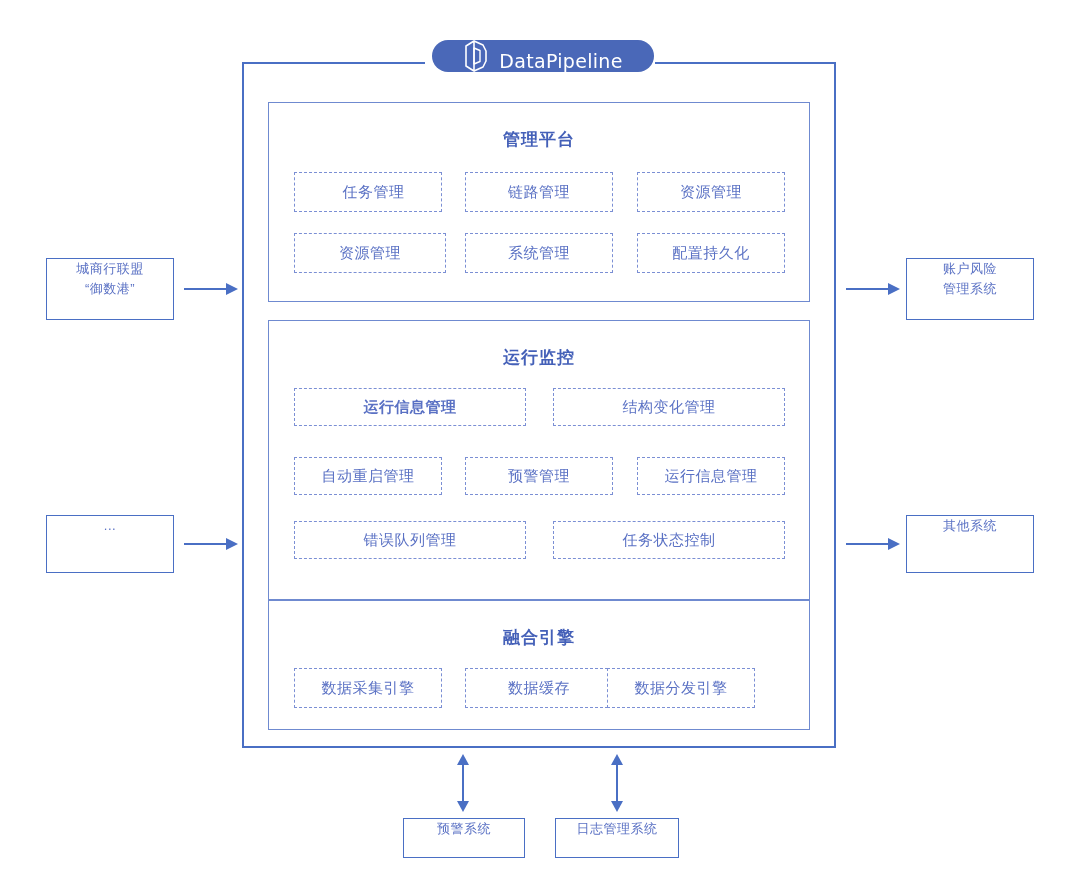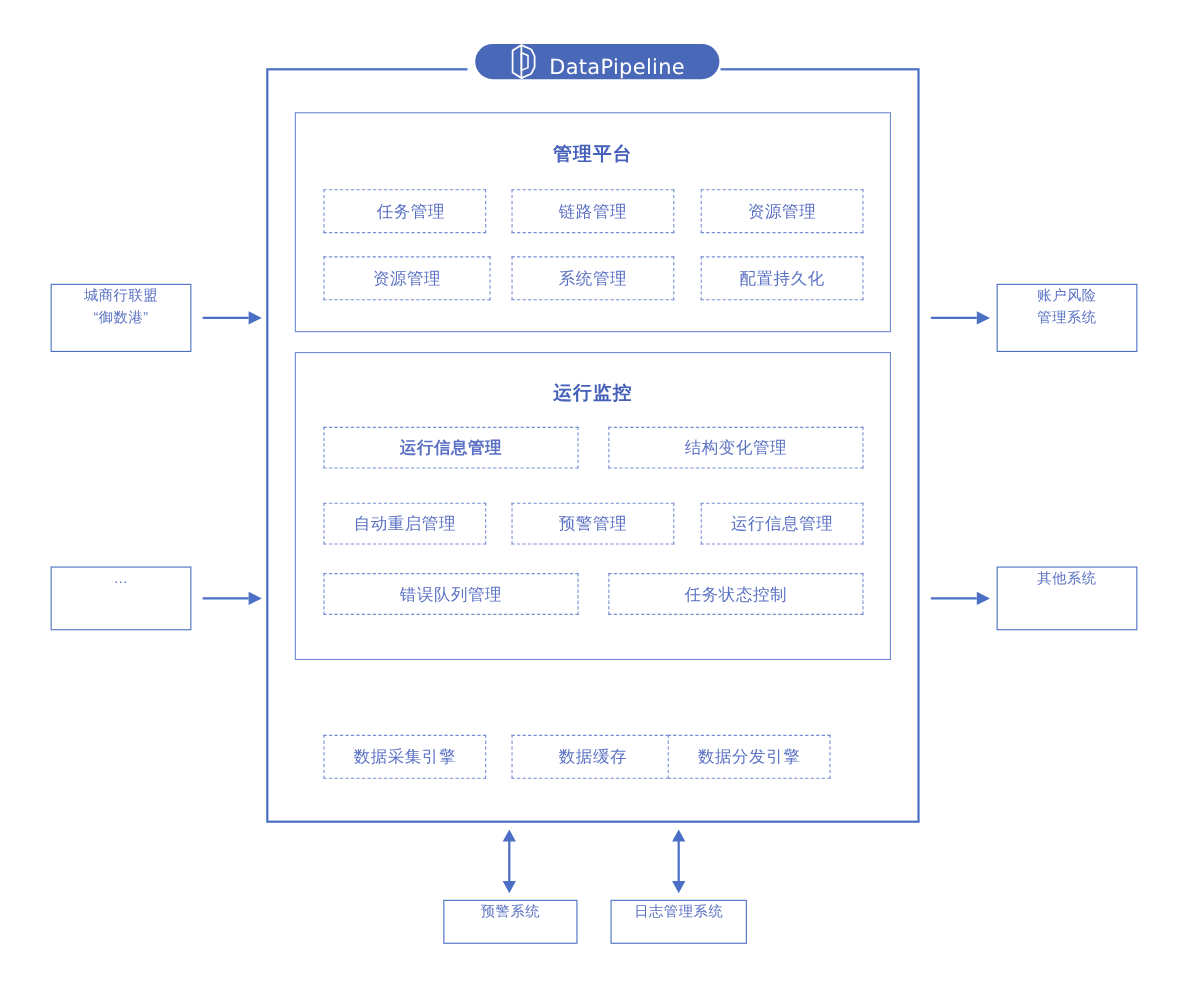--- a/index.html
+++ b/index.html
@@ -160,20 +160,23 @@
   <div class="mod" style="left:294px; top:388px; width:232px; height:38px;font-weight:bold;">运行信息管理</div>
   <div class="mod" style="left:553px; top:388px; width:232px; height:38px;">结构变化管理</div>
 
   <div class="mod" style="left:294px; top:457px; width:148px; height:38px;">自动重启管理</div>
   <div class="mod" style="left:465px; top:457px; width:148px; height:38px;">预警管理</div>
   <div class="mod" style="left:637px; top:457px; width:148px; height:38px;">运行信息管理</div>
 
   <div class="mod" style="left:294px; top:521px; width:232px; height:38px;">错误队列管理</div>
   <div class="mod" style="left:553px; top:521px; width:232px; height:38px;">任务状态控制</div>
 
+  <div class="panel" style="left:268px; top:600px; width:542px; height:130px;">
+    <div class="panel-title" style="top:25px;">融合引擎</div>
+  </div>
   <div class="mod" style="left:294px; top:668px; width:148px; height:40px;">数据采集引擎</div>
   <div class="mod" style="left:465px; top:668px; width:148px; height:40px;">数据缓存</div>
   <div class="mod" style="left:607px; top:668px; width:148px; height:40px;">数据分发引擎</div>
 
   <div class="ext" style="left:46px; top:258px; width:128px; height:62px;">
     <span class="ln">城商行联盟</span>
     <span class="ln">“御数港”</span>
   </div>
   <div class="ext" style="left:46px; top:515px; width:128px; height:58px;">
     <span class="ln">...</span>

